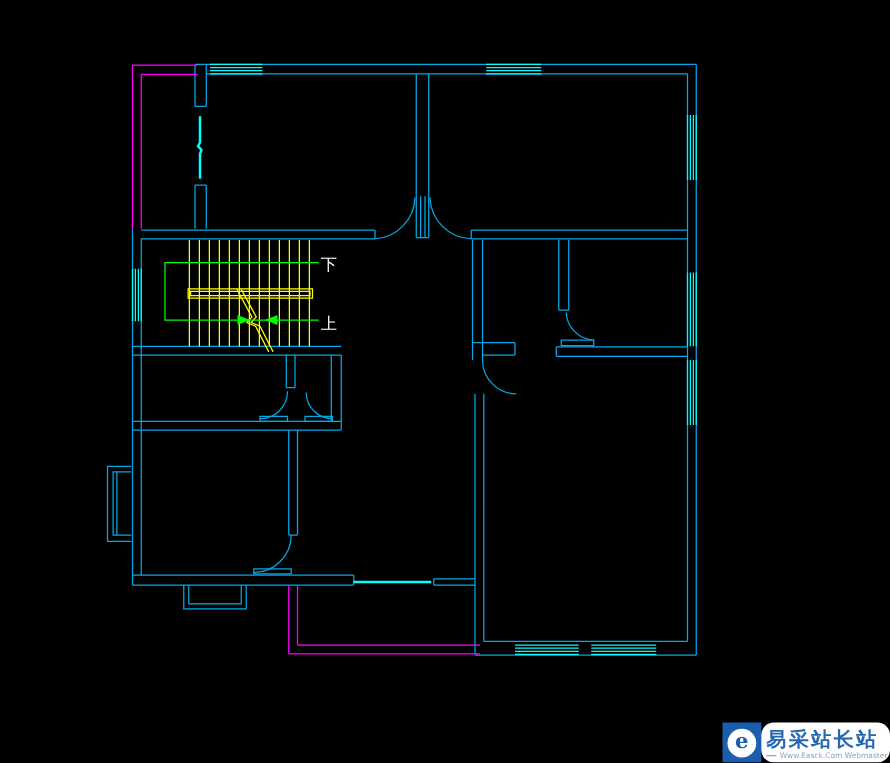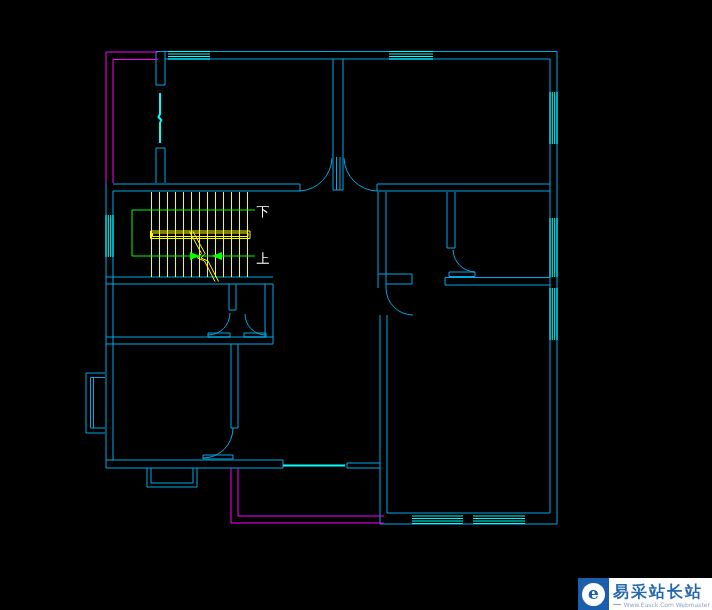--- a/index.html
+++ b/index.html
@@ -34,21 +34,21 @@
   .logo-circle{
     width:23px;height:23px;border-radius:50%;background:var(--logo_bg);
     display:flex;align-items:center;justify-content:center;
   }
   .logo-glyph{
     color:var(--logo_box);font-size:17px;font-weight:bold;line-height:1;
     font-family:"DejaVu Serif", serif;transform:translateY(-1px);
   }
   .logo-text{
     flex:1;background:var(--logo_bg);padding:1px 2px 0 4px;
-    display:flex;flex-direction:column;justify-content:center;overflow:hidden;
+    display:flex;flex-direction:column;justify-content:center;overflow:hidden;border-radius:10px;
   }
   .logo-title{
     color:var(--logo_title);font-size:16px;font-weight:bold;
     letter-spacing:2px;line-height:19px;white-space:nowrap;
   }
   .logo-subtitle{
     display:flex;align-items:center;gap:3px;
     color:var(--logo_subtitle);font-size:6px;line-height:7px;white-space:nowrap;
   }
   .logo-subtitle .dash{

